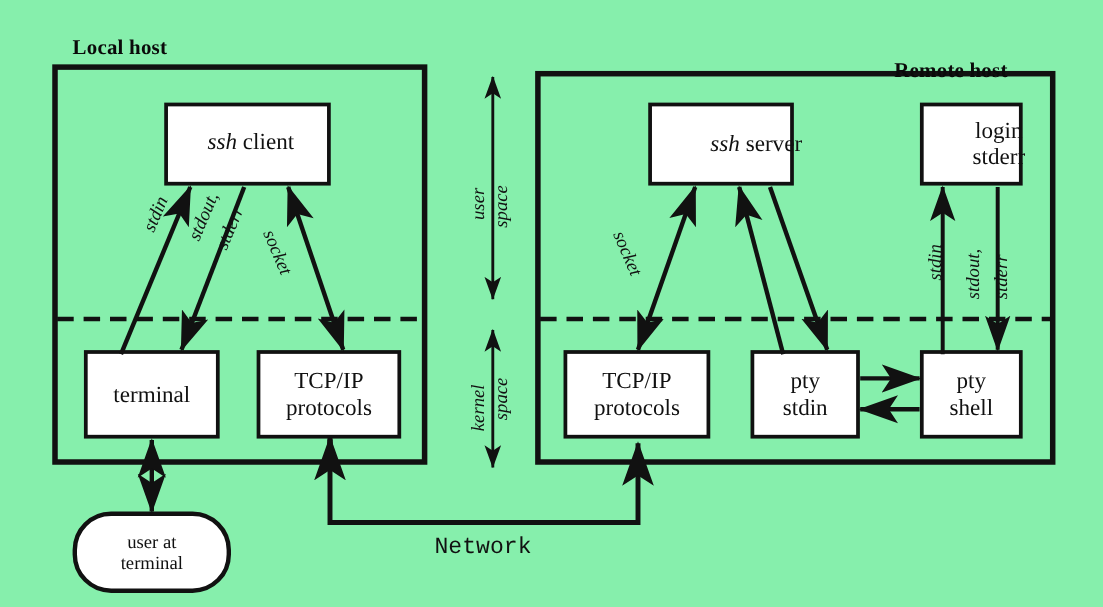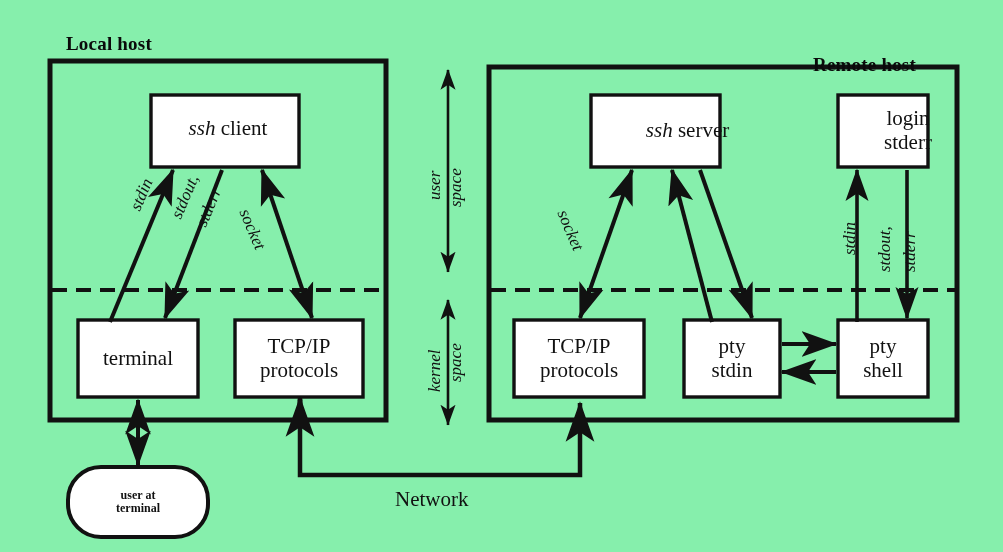--- a/index.html
+++ b/index.html
@@ -37,38 +37,38 @@
     align-items: center;
     justify-content: center;
     text-align: center;
     font-family: "Liberation Serif", "DejaVu Serif", serif;
     font-size: 21px;
     color: #111111;
     line-height: 1.12;
     pointer-events: none;
   }
   .box-label.bold {
-    font-weight: bold;
-    font-size: 12px;
+    font-weight: normal;
+    font-size: 17px;
   }
   .ital {
     font-style: italic;
   }
   .edge-label {
     position: absolute;
     font-family: "Liberation Serif", "DejaVu Serif", serif;
     font-style: italic;
     font-size: 17px;
     color: #111111;
     white-space: nowrap;
     transform-origin: 0 0;
   }
   .plain-label {
     position: absolute;
-    font-family: Liberation Serif, serif;
+    font-family: Liberation Mono, monospace;
     font-size: 21px;
     color: #111111;
     white-space: nowrap;
   }
 </style>
 </head>
 <body>
 
 <div id="diagram-root">
 

